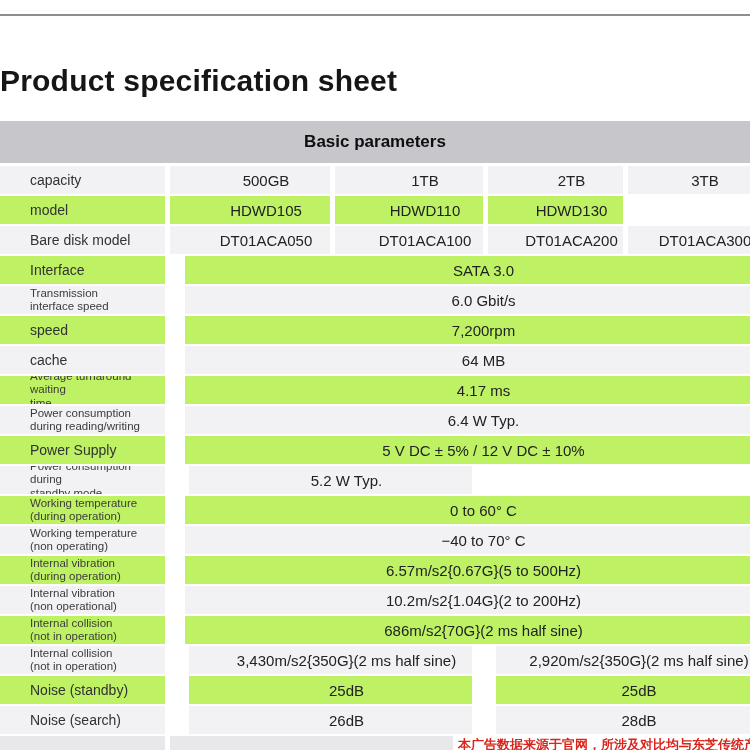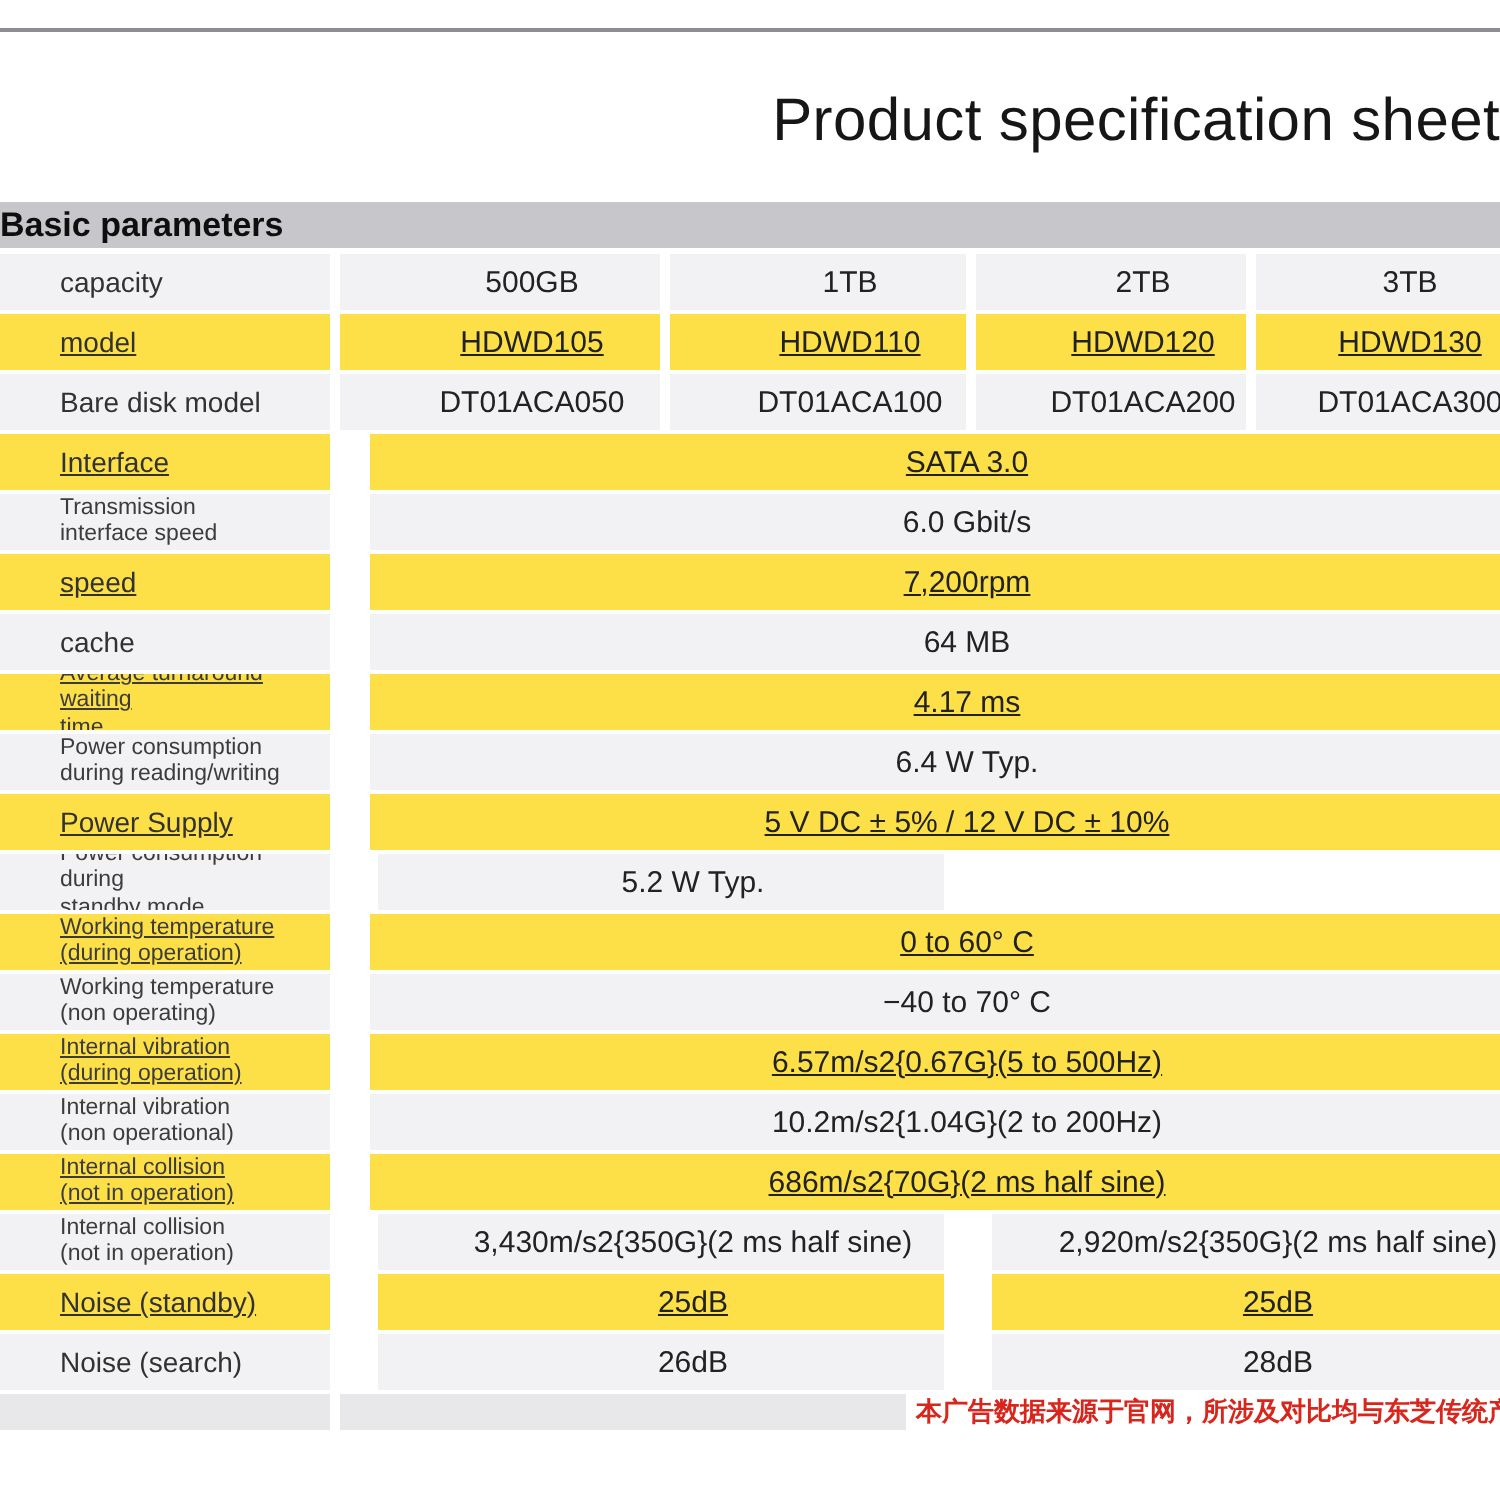--- a/index.html
+++ b/index.html
@@ -8,50 +8,50 @@
     width:750px;height:750px;
     background:#fff;
     font-family:"Liberation Sans","DejaVu Sans",sans-serif;
     overflow:hidden;
   }
   .top-rule{
     position:absolute;top:14px;left:0;width:750px;height:2px;
     background:#8e8d91;
   }
   .title{
-    padding-top:44px;
-    text-align:right;
+    padding-top:64px;
+    text-align:left;
     font-size:30px;
-    font-weight:normal;
+    font-weight:bold;
     color:#161616;
     letter-spacing:0.2px;
   }
   .header-bar{
     margin-top:23px;
-    height:23px;
+    height:42px;
     background:#c7c6ca;
-    display:flex;align-items:center;
+    display:flex;align-items:center;justify-content:center;
     font-size:17px;font-weight:bold;color:#0e0e0e;
   }
   .table{margin-top:3px;}
   .row{
     display:grid;
     column-gap:5px;
     height:28px;
     margin-bottom:2px;
   }
   .row-span  {grid-template-columns:165px 1fr;gap:20px;}
   .row-cols4 {grid-template-columns:165px 160px 148px 135px 1fr;}
   .row-split2{grid-template-columns:165px 283px 1fr;gap:24px;}
   .cell{
     display:flex;align-items:center;
     overflow:hidden;
   }
   .light .cell{background:#f2f1f4;}
-  .dark  .cell{background:#fde047;text-decoration:underline;}
+  .dark  .cell{background:#bef264;}
   .label{
     padding-left:30px;
     font-size:14px;
     color:#323232;
     white-space:pre-line;
     line-height:1.15;
   }
   .small .label{font-size:11.5px;color:#3c3c3c;}
   .val{
     justify-content:center;
@@ -98,21 +98,20 @@
       <div class="cell val">500GB</div>
       <div class="cell val">1TB</div>
       <div class="cell val">2TB</div>
       <div class="cell val">3TB</div>
     </div>
 
     <div class="row row-cols4 dark">
       <div class="cell label">model</div>
       <div class="cell val">HDWD105</div>
       <div class="cell val">HDWD110</div>
-      <div class="cell val">HDWD120</div>
       <div class="cell val">HDWD130</div>
     </div>
 
     <div class="row row-cols4 light">
       <div class="cell label">Bare disk model</div>
       <div class="cell val">DT01ACA050</div>
       <div class="cell val">DT01ACA100</div>
       <div class="cell val">DT01ACA200</div>
       <div class="cell val">DT01ACA300</div>
     </div>

